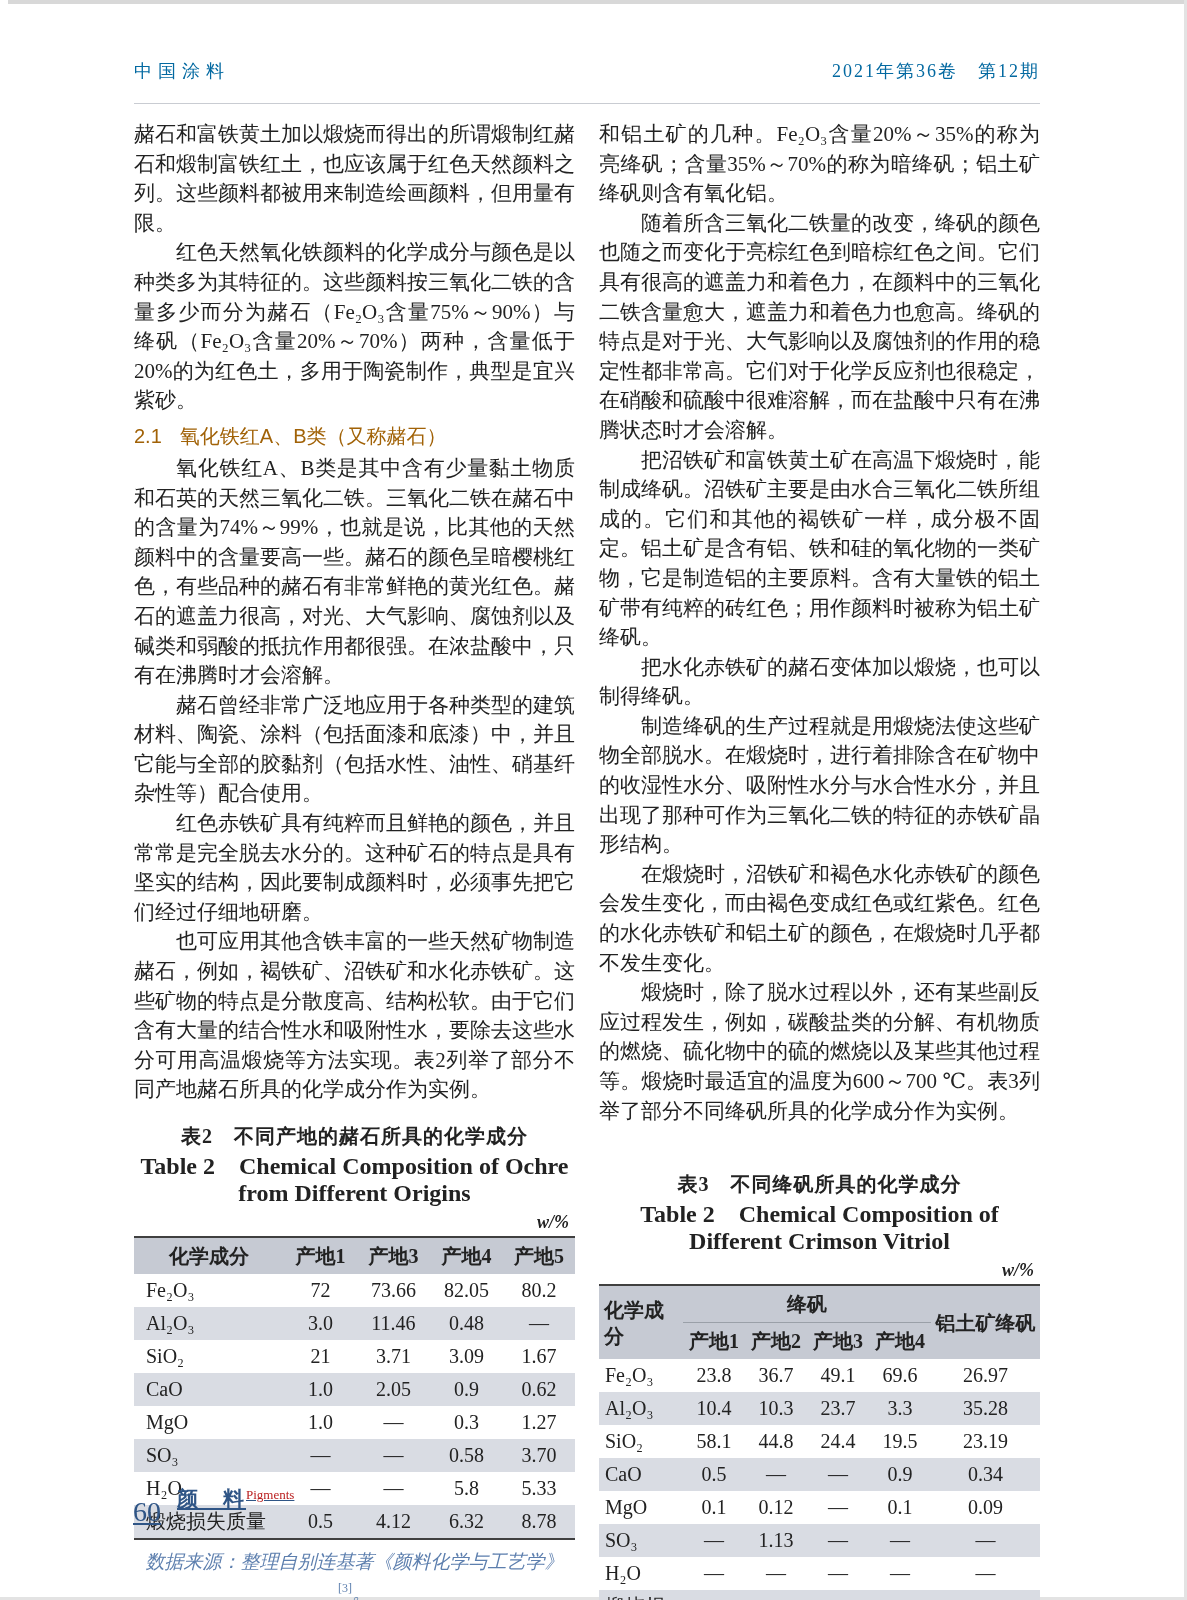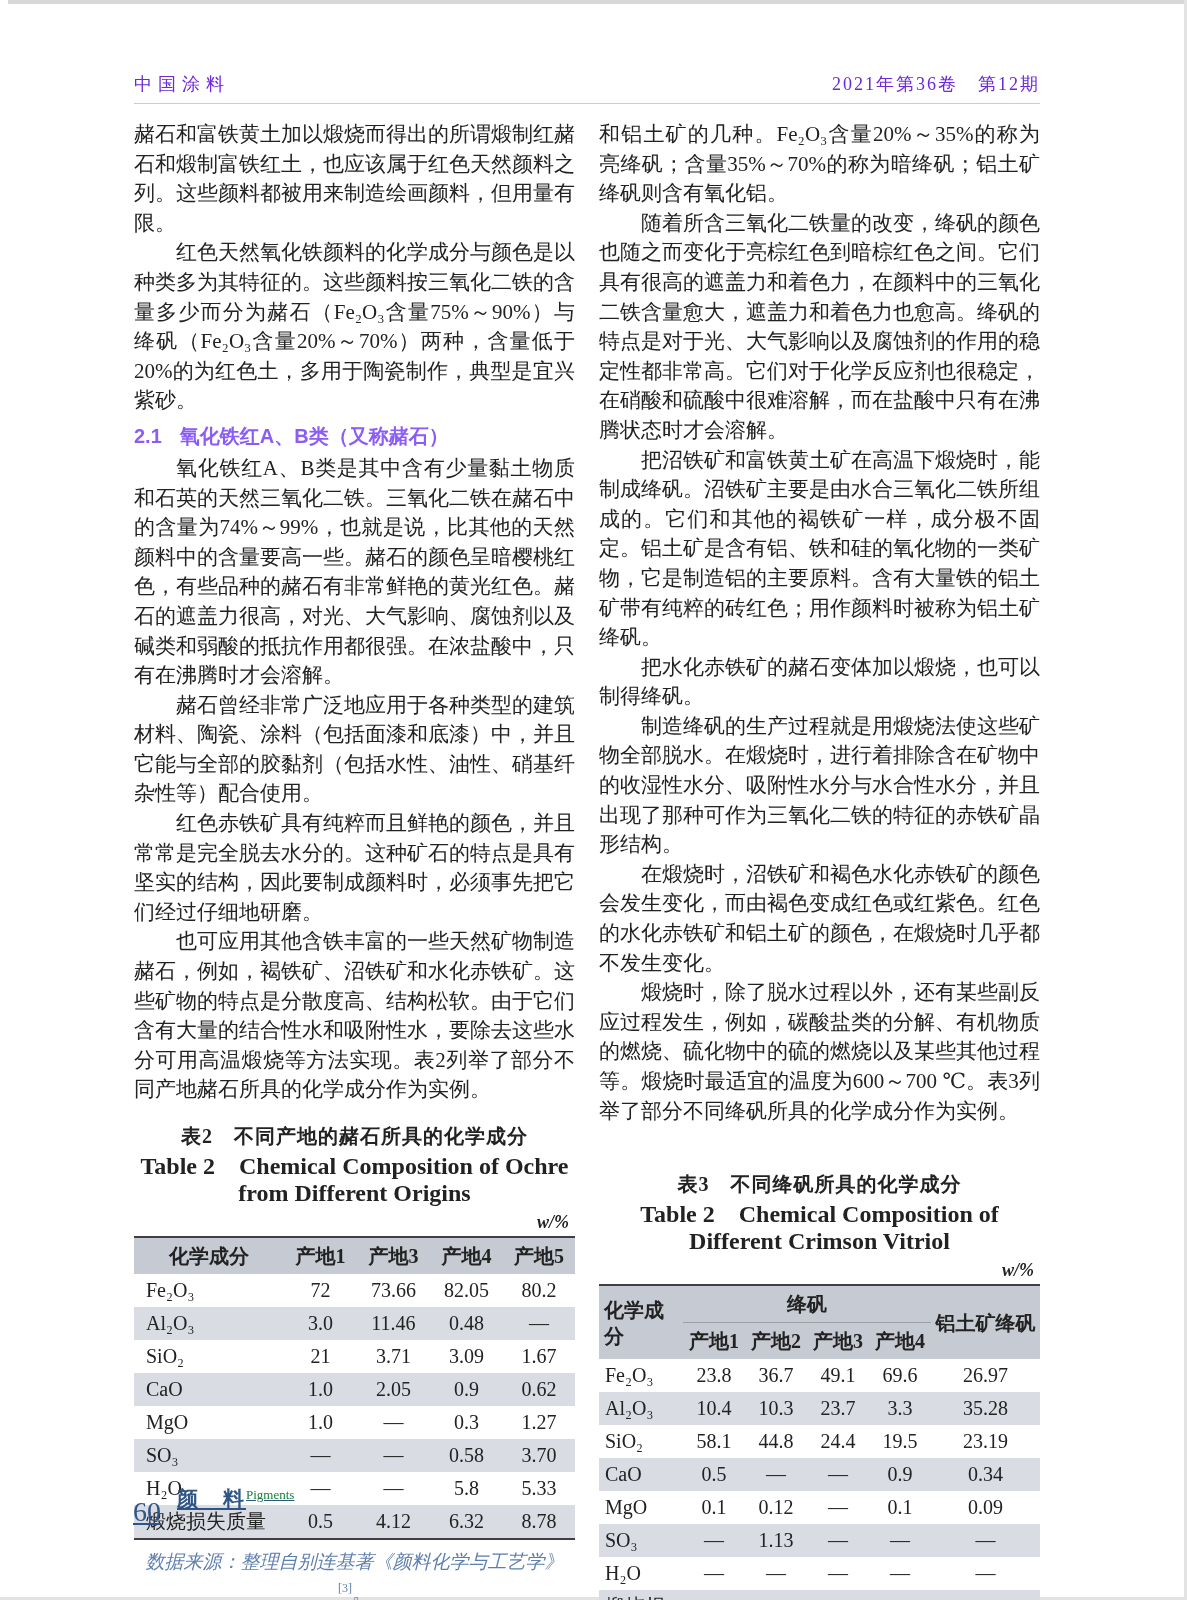--- a/index.html
+++ b/index.html
@@ -6,32 +6,32 @@
   .page{position:relative;width:1187px;height:1600px;background:#ffffff;overflow:hidden;
         font-family:"Liberation Serif","DejaVu Serif",serif;color:#222222;}
   
   .edge-top{position:absolute;top:0;left:8px;right:0;height:4px;background:#d8d8d8;}
   .edge-right{position:absolute;top:0;right:0;width:3px;bottom:0;background:#e3e3e3;}
   .edge-bottom{position:absolute;left:0;right:0;bottom:0;height:3px;background:#e3e3e3;}
 
   
   .pagehead{position:absolute;top:70px;left:134px;width:906px;height:34px;box-sizing:border-box;
             border-bottom:1px solid #c9ccd2;display:flex;justify-content:space-between;align-items:flex-end;
-            padding-bottom:7px;color:#6d28d9;font-size:18px;}
+            padding-bottom:20px;color:#0369a1;font-size:18px;}
   .journal-name{letter-spacing:6px;}
   .issue-info{letter-spacing:2px;}
 
   
   .columns{position:absolute;top:120px;left:134px;width:906px;display:flex;gap:24px;}
   .col{width:441px;font-size:21px;line-height:29.6px;text-align:justify;}
   .col p{margin:0;}
   p.ind{text-indent:2em;}
 
   .sec{margin:5px 0 3px 0;font-family:"Liberation Sans","DejaVu Sans",sans-serif;
-       font-weight:bold;font-size:20px;color:#8b5cf6;line-height:30px;text-align:left;}
+       font-weight:normal;font-size:20px;color:#a16207;line-height:30px;text-align:left;}
   .sec .num{margin-right:18px;}
 
   .tbl-cap{margin-top:17px;text-align:center;font-weight:bold;}
   .cap-zh{font-size:20px;line-height:29px;letter-spacing:1px;}
   .cap-en{font-size:24px;line-height:27px;margin-top:2px;letter-spacing:0;}
   .cap-t3{margin-top:44px;}
   .unit{text-align:right;font-style:italic;font-weight:bold;font-size:18px;line-height:24px;margin:3px 6px 2px 0;}
 
   table{width:100%;border-collapse:collapse;border-top:2px solid #404040;border-bottom:2px solid #404040;
         font-size:20px;table-layout:fixed;}
@@ -45,21 +45,21 @@
 
   .src-note{margin-top:9px;text-align:center;color:#5d7fae;font-style:italic;font-size:19px;line-height:26px;}
   .src-note sup{font-size:12px;font-style:normal;}
 
   
   .pagefoot{position:absolute;left:133px;top:1487px;display:flex;align-items:flex-start;color:#2f5586;text-decoration:underline;}
   .pageno{font-size:28px;line-height:50px;margin-right:12px;}
   .vline{width:3px;background:#2f5586;}
   .footsec{display:flex;flex-direction:row;justify-content:center;margin-left:1px;}
   .foot-zh{font-size:21px;font-weight:bold;letter-spacing:2px;line-height:25px;}
-  .foot-en{font-size:13px;line-height:16px;color:#15803d;}
+  .foot-en{font-size:13px;line-height:16px;color:#b91c1c;}
 </style>
 </head>
 <body>
 
 <div class="page">
   <div class="edge-top"></div>
   <div class="edge-right"></div>
   <div class="edge-bottom"></div>
 
   <header class="pagehead">

